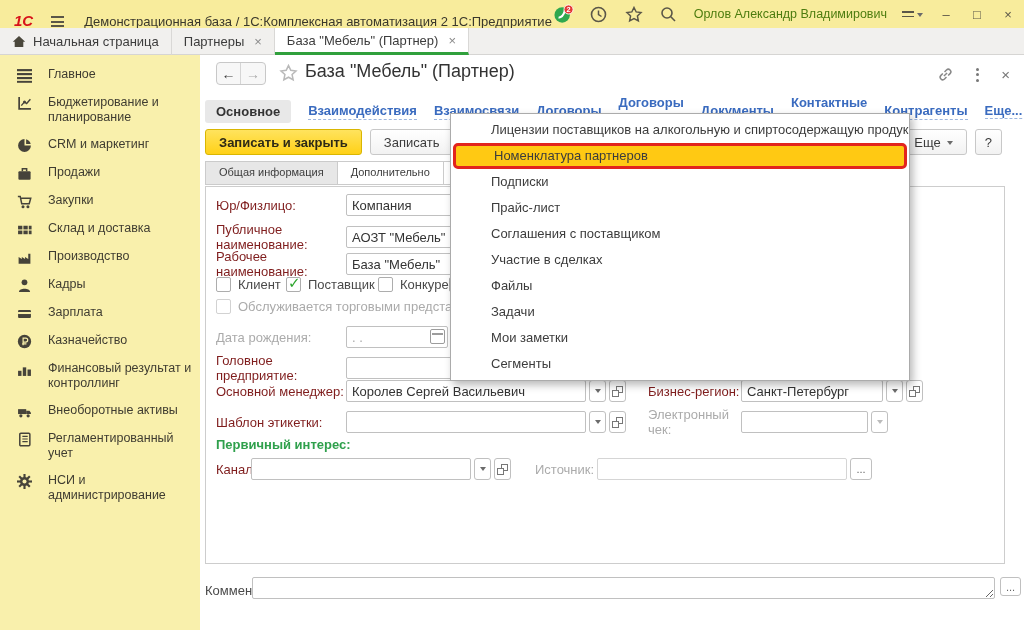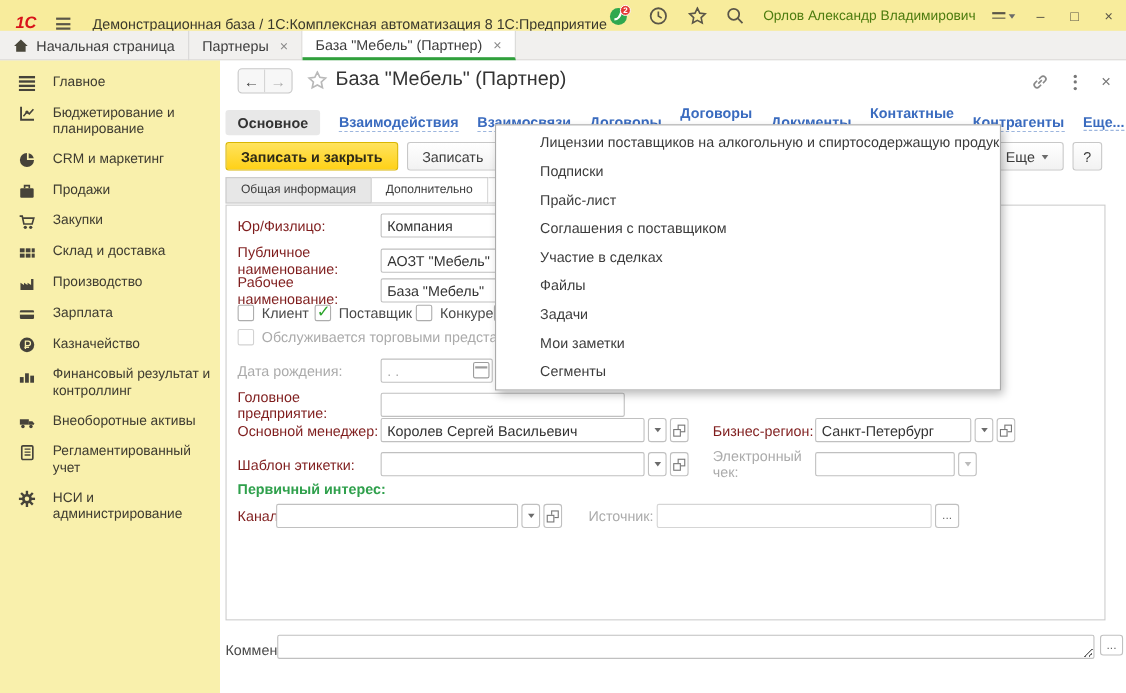--- a/index.html
+++ b/index.html
@@ -108,21 +108,21 @@
 
 <div id="app">
 
   <div id="titlebar">
     <span class="logo1c">1С</span>
     <span class="burger">
         <i></i>
         <i></i>
         <i></i>
       </span>
-    <span class="apptitle">Демонстрационная база / 1С:Комплексная автоматизация 8 1С:Предприятие</span>
+    <span class="apptitle">Демонстрационная база / 1С:Комплексная автоматизация 2 1С:Предприятие</span>
     <div class="tb-right">
       <span class="tb-ico">
         <svg width="22" height="20" viewBox="0 0 22 20">
           <circle cx="9" cy="11" r="8.5" fill="#2FA84F"></circle>
           <path d="M5 14q5 0 7-8" stroke="#FFF" stroke-width="2.2" fill="none"></path>
           <circle cx="16" cy="5" r="5" fill="#E53935" stroke="#FFF" stroke-width="1"></circle>
           <text x="16" y="7.6" font-size="8" font-weight="bold" fill="#FFF" text-anchor="middle">2</text>
         </svg>
       </span>
       <span class="tb-ico">
@@ -236,20 +236,29 @@
         </span>
       <span class="lbl">Склад и доставка</span>
     </div>
     <div class="sbitem">
       <span class="ic">
           <svg width="15" height="15" viewBox="0 0 14 14">
             <path d="M1.5 12.8V6.5l3 2v-2l3 2v-2l3 2V3.5h2v9.3z" fill="#46433A"></path>
           </svg>
         </span>
       <span class="lbl">Производство</span>
+    </div>
+    <div class="sbitem">
+      <span class="ic">
+          <svg width="15" height="15" viewBox="0 0 14 14">
+            <circle cx="7" cy="4" r="2.7" fill="#46433A"></circle>
+            <path d="M1.8 13c0-4 10.4-4 10.4 0z" fill="#46433A"></path>
+          </svg>
+        </span>
+      <span class="lbl">Кадры</span>
     </div>
     <div class="sbitem">
       <span class="ic">
           <svg width="15" height="15" viewBox="0 0 14 14">
             <rect x="1" y="3.8" width="12" height="7.4" rx="1" fill="#46433A"></rect>
             <rect x="1" y="5.6" width="12" height="1.9" fill="#F9F0AC"></rect>
           </svg>
         </span>
       <span class="lbl">Зарплата</span>
     </div>
@@ -488,20 +497,21 @@
       </div>
     </div>
 
     <span class="comment-lbl">Комментарий:</span>
     <textarea class="fld comment-box" style=""></textarea>
     <span class="comment-dots">...</span>
   </div>
 
   <div id="ctxmenu">
     <div class="mitem">Лицензии поставщиков на алкогольную и спиртосодержащую продукцию</div>
+    <div class="mitem hl">Номенклатура партнеров</div>
     <div class="mitem">Подписки</div>
     <div class="mitem">Прайс-лист</div>
     <div class="mitem">Соглашения с поставщиком</div>
     <div class="mitem">Участие в сделках</div>
     <div class="mitem">Файлы</div>
     <div class="mitem">Задачи</div>
     <div class="mitem">Мои заметки</div>
     <div class="mitem">Сегменты</div>
   </div>
 

